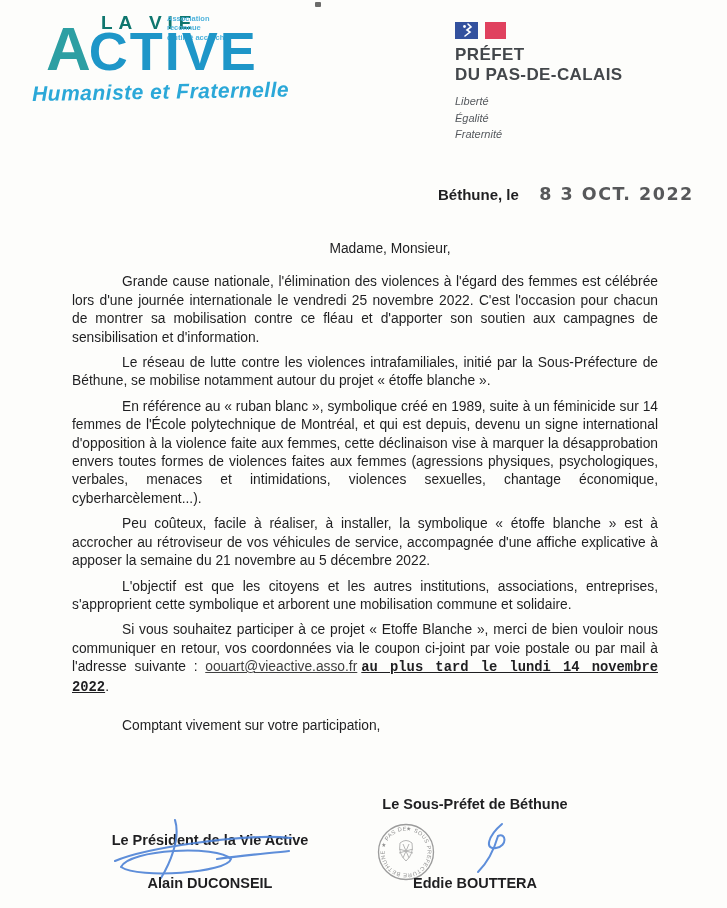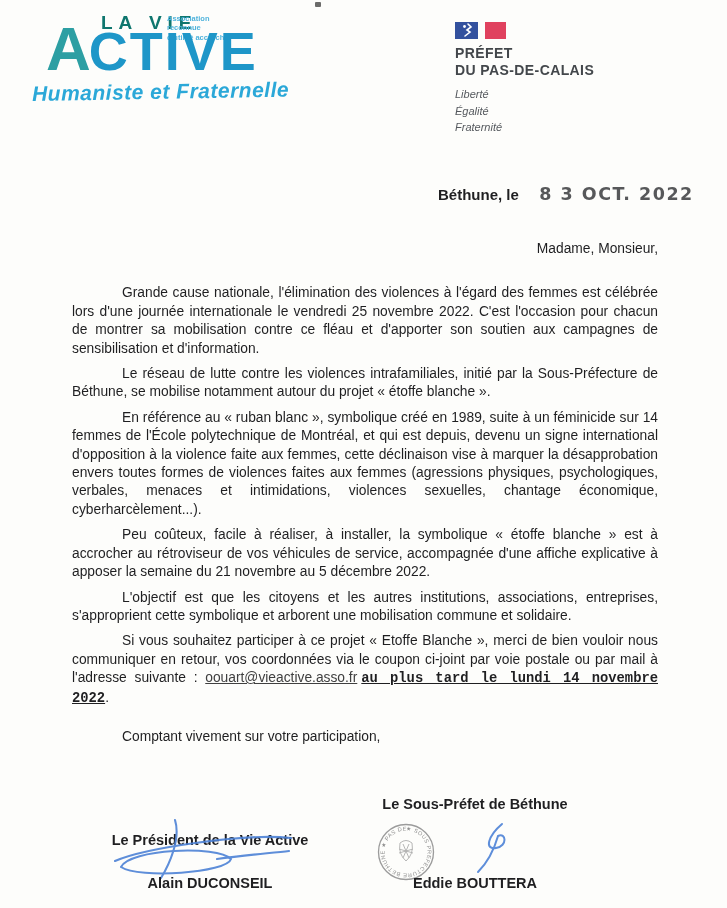--- a/index.html
+++ b/index.html
@@ -22,35 +22,35 @@
     font-size:21px;font-style:italic;font-weight:600;color:#2ba8d8;
     letter-spacing:.5px;transform:rotate(-1deg);white-space:nowrap;
   }
 
   
   .logo-prefet{position:absolute;left:455px;top:22px;width:210px;}
   .flag{display:flex;gap:7px;height:17px;margin-bottom:6px;}
   .flag-blue{position:relative;width:23px;height:17px;background:#33519e;}
   .flag-blue svg{position:absolute;left:0;top:0;}
   .flag-red{width:21px;height:17px;background:#e0415e;}
-  .prefet-1,.prefet-2{font-size:14px;font-weight:700;color:#43474b;letter-spacing:.4px;line-height:1.18;}
+  .prefet-1,.prefet-2{font-size:17px;font-weight:700;color:#43474b;letter-spacing:.4px;line-height:1.18;}
   .motto{margin-top:8px;font-size:11px;font-style:italic;color:#55595e;line-height:1.5;}
 
   
   .dateline{position:absolute;left:438px;top:184px;white-space:nowrap;}
   .place{font-size:15px;font-weight:700;}
   .date-stamp{
     margin-left:16px;font-size:17.5px;font-weight:700;color:#57585a;
     letter-spacing:1.5px;font-family:"DejaVu Sans",sans-serif;
   }
 
   
   .body-text{position:absolute;left:72px;top:240px;width:586px;font-size:13.8px;line-height:18.4px;text-align:justify;}
   .body-text p{margin:0 0 7px 0;text-indent:50px;}
-  .body-text p.sal{margin-bottom:26px;text-align:right;}
+  .body-text p.sal{margin-bottom:15px;text-align:center;}
   .body-text p.pre-close{margin-top:20px;text-align:left;}
   .email{color:#404040;text-decoration:underline;cursor:pointer;}
   .u{text-decoration:underline;margin-left:4px;font-weight:600;font-family:Liberation Mono, monospace;}
   strong{font-weight:400;}
 
   
   .sig-title{position:absolute;font-size:14.5px;font-weight:700;text-align:center;}
   .sig-title.left{left:85px;top:832px;width:250px;}
   .sig-title.right{left:360px;top:796px;width:230px;}
   .sig-name{position:absolute;font-size:14.5px;font-weight:700;text-align:center;}

